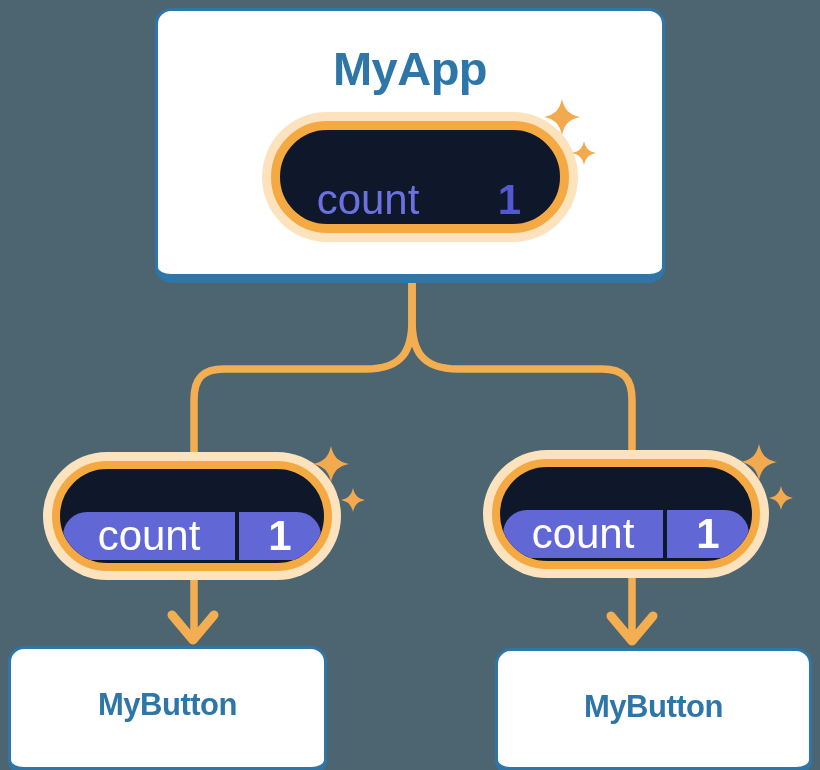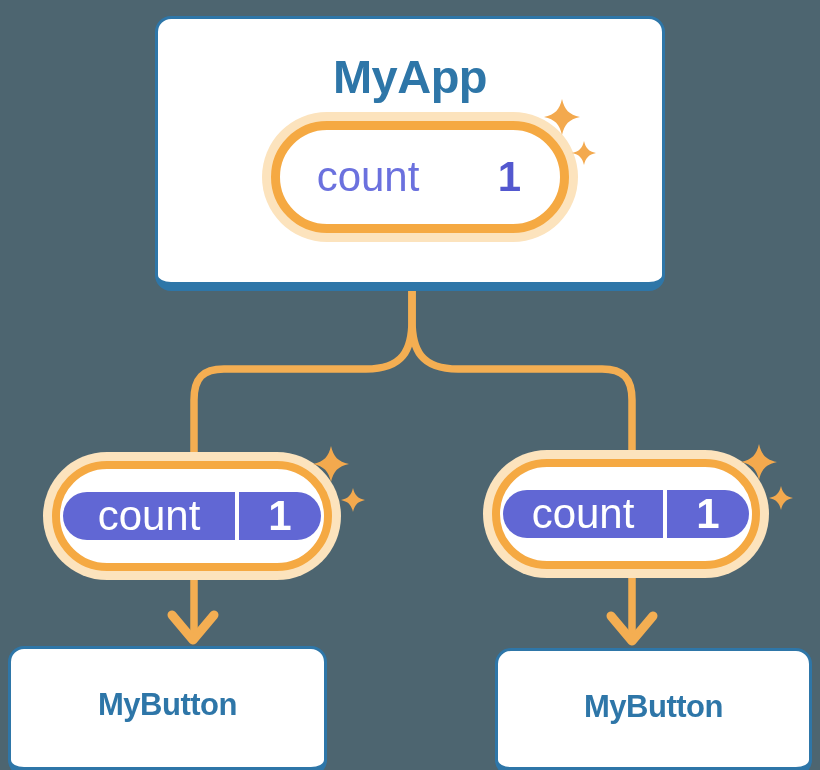--- a/index.html
+++ b/index.html
@@ -37,21 +37,21 @@
   
   .card {
     position: absolute;
     background: #ffffff;
     border: 3px solid #2e76a8;
     border-bottom-width: 9px;
     border-radius: 16px;
     box-sizing: border-box;
     z-index: 2;
   }
-  .root-card { left: 155px; top: 16px; width: 510px; height: 275px; }
+  .root-card { left: 155px; top: 8px; width: 510px; height: 275px; }
   .child-card-left  { left: 8px;   top: 646px; width: 319px; height: 130px; }
   .child-card-right { left: 495px; top: 648px; width: 317px; height: 128px; }
 
   .card-title {
     color: #2e76a8;
     font-weight: 700;
     letter-spacing: -0.5px;
     text-align: center;
     white-space: nowrap;
   }
@@ -72,25 +72,25 @@
     position: absolute;
     background: #fce3bd;       
     border-radius: 999px;
     padding: 9px;
     box-sizing: border-box;
     z-index: 3;
   }
   .pill-ring {
     border: 9px solid #f5a942;
     border-radius: 999px;
-    background: #ffffff;
+    background: #0f172a;
     height: 100%;
     box-sizing: border-box;
     display: flex;
-    align-items: center;
+    align-items: flex-end;
     overflow: hidden;
   }
 
   
   .state-pill { left: 262px; top: 112px; width: 316px; height: 130px; }
   .state-pill .cell {
     display: flex; align-items: center; justify-content: center;
   }
   .state-pill .cell.label {
     flex: 1;

